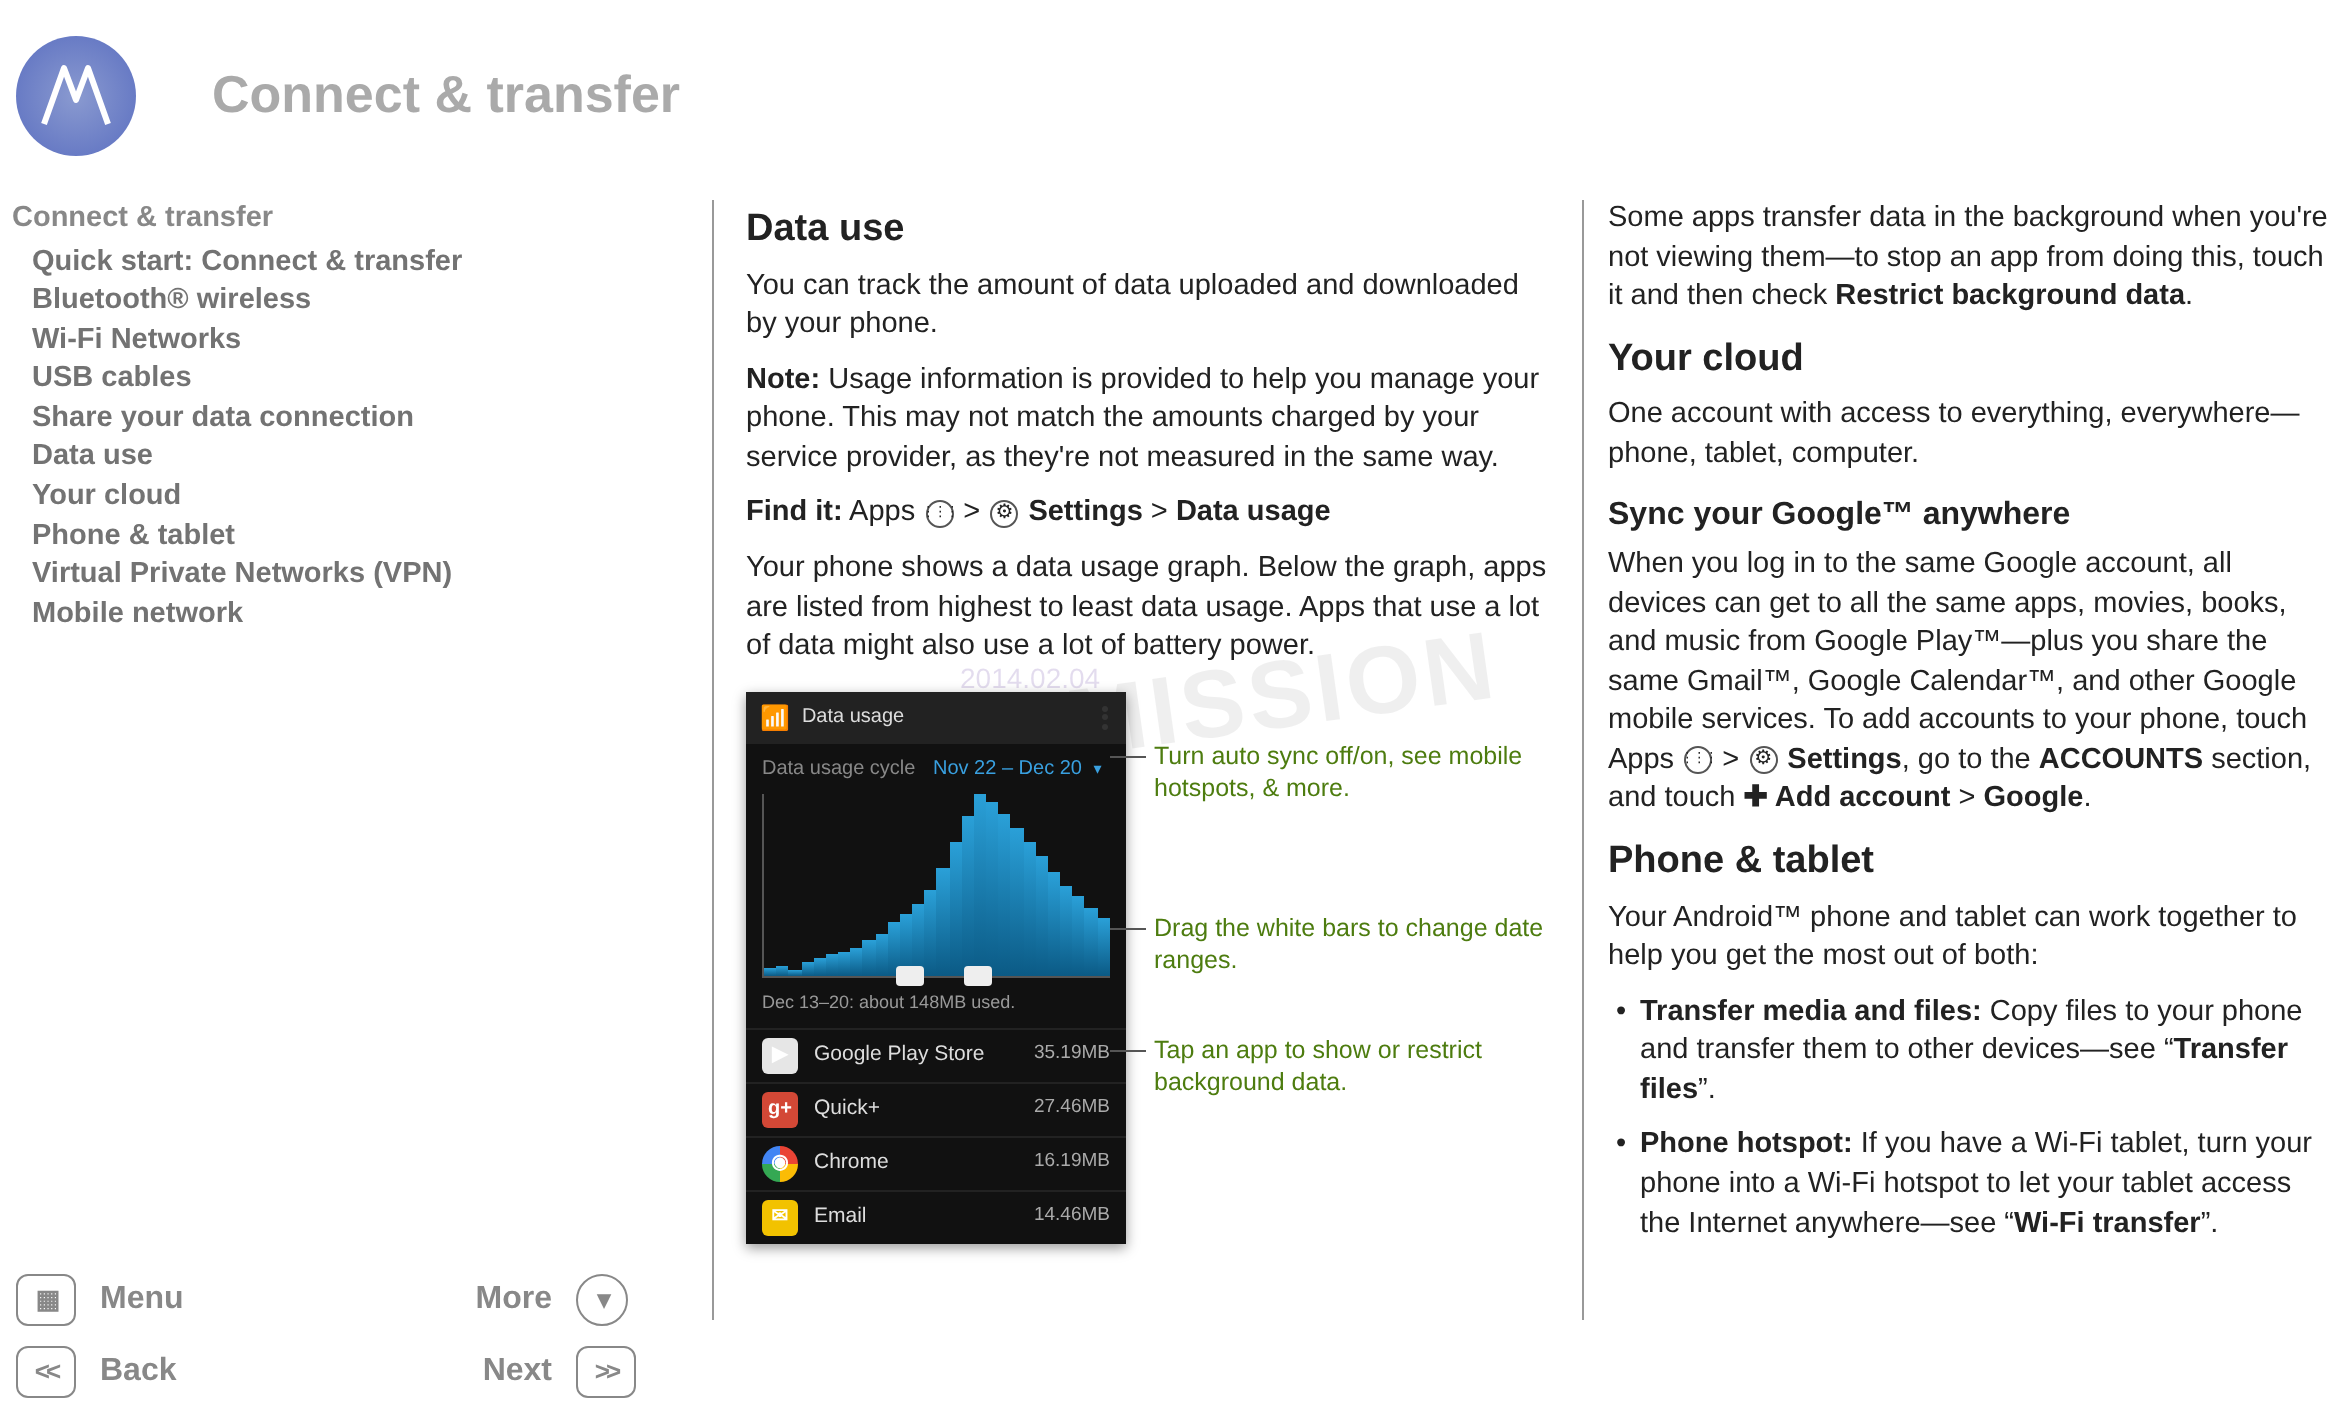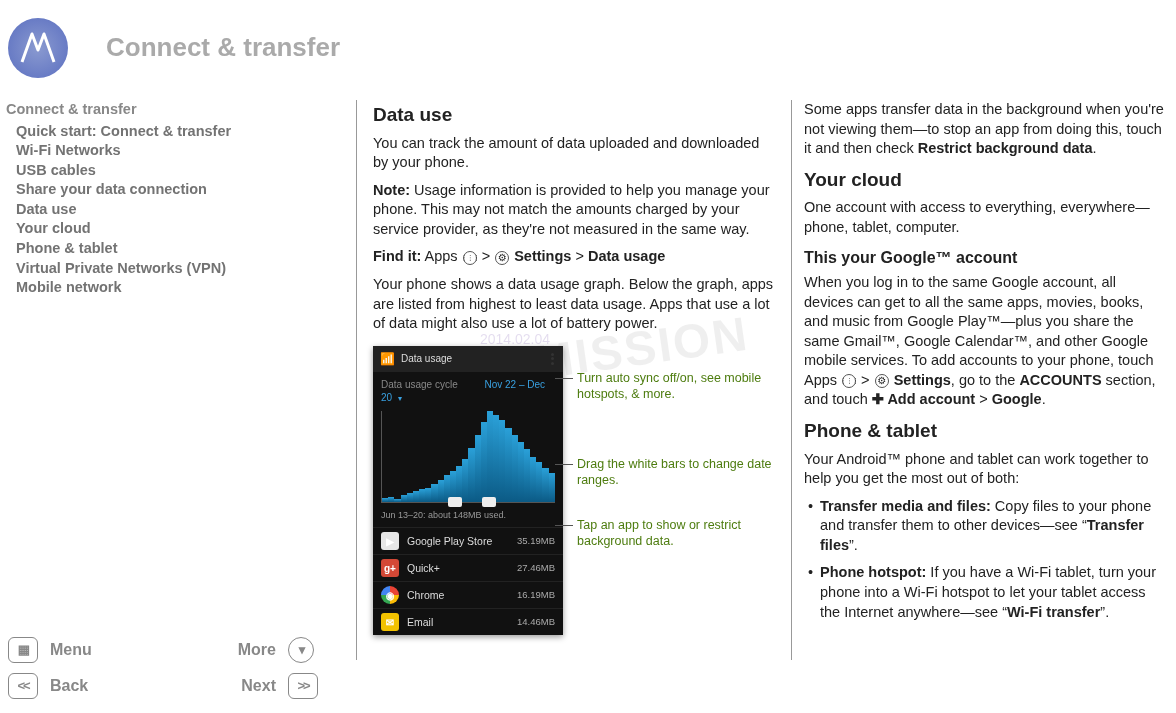--- a/index.html
+++ b/index.html
@@ -156,21 +156,21 @@
   .phone-header {
     display: flex; align-items: center;
     padding: 5px 7px; gap: 6px;
     background: #222;
   }
   .phone-header .net-icon { color:#ccc; font-size:12px; }
   .phone-cycle {
     padding: 6px 8px;
     font-size: 10px;
   }
-  .phone-cycle .cyc-label { color:#888; margin-right:24px; }
+  .phone-cycle .cyc-label { color:#888; margin-right:6px; }
   .phone-cycle .cyc-val { color:#39a0e0; }
   .phone-cycle .tri { color:#39a0e0; font-size:8px; margin-left:3px;}
   .graph {
     height: 92px;
     margin: 0 8px 4px;
     border-left: 1px solid #555;
     border-bottom: 1px solid #555;
     position: relative;
     display: flex;
     align-items: flex-end;
@@ -217,20 +217,21 @@
     </svg>
   </div>
   <div class="page-title">Connect &amp; transfer</div>
 </div>
 
 <div class="layout">
 
   <div class="sidebar">
     <div class="nav-heading">Connect &amp; transfer</div>
     <div class="nav-item">Quick start: Connect &amp; transfer</div>
+    <div class="nav-item">Bluetooth® wireless</div>
     <div class="nav-item">Wi-Fi Networks</div>
     <div class="nav-item">USB cables</div>
     <div class="nav-item">Share your data connection</div>
     <div class="nav-item">Data use</div>
     <div class="nav-item">Your cloud</div>
     <div class="nav-item">Phone &amp; tablet</div>
     <div class="nav-item">Virtual Private Networks (VPN)</div>
     <div class="nav-item">Mobile network</div>
   </div>
 
@@ -289,21 +290,21 @@
             <div class="bar" style="height: 90%;"></div>
             <div class="bar" style="height: 82%;"></div>
             <div class="bar" style="height: 74%;"></div>
             <div class="bar" style="height: 66%;"></div>
             <div class="bar" style="height: 58%;"></div>
             <div class="bar" style="height: 50%;"></div>
             <div class="bar" style="height: 44%;"></div>
             <div class="bar" style="height: 38%;"></div>
             <div class="bar" style="height: 32%;"></div>
           </div>
-        <div class="phone-caption">Jun 13–20: about 148MB used.</div>
+        <div class="phone-caption">Dec 13–20: about 148MB used.</div>
         <div id="app-rows">
             <div class="app-row">
               <div class="aicon" style="background: rgb(230, 230, 230);">▶</div>
               <div class="aname">Google Play Store</div>
               <div class="asize">35.19MB</div>
             </div>
             <div class="app-row">
               <div class="aicon" style="background: rgb(211, 72, 54);">g+</div>
               <div class="aname">Quick+</div>
               <div class="asize">27.46MB</div>
@@ -332,21 +333,21 @@
   <div class="vline"></div>
 
   <div class="col-right">
     <p>
       <span>Some apps transfer data in the background when you're not viewing them—to stop an app from doing this, touch it and then check </span><span class="b">Restrict background data</span><span>.</span>
     </p>
 
     <h2>Your cloud</h2>
     <p>One account with access to everything, everywhere—phone, tablet, computer.</p>
 
-    <h3>This your Google™ account</h3>
+    <h3>Sync your Google™ anywhere</h3>
     <p>
       <span>When you log in to the same Google account, all devices can get to all the same apps, movies, books, and music from Google Play™—plus you share the same Gmail™, Google Calendar™, and other Google mobile services. To add accounts to your phone, touch Apps </span><span class="inline-icon apps"></span><span> &gt; </span><span class="inline-icon gear"></span><span class="b"> Settings</span><span>, go to the </span><span class="b">ACCOUNTS</span><span> section, and touch </span><span class="plus-icon">✚</span><span class="b"> Add account</span><span> &gt; </span><span class="b">Google</span><span>.</span>
     </p>
 
     <h2>Phone &amp; tablet</h2>
     <p>Your Android™ phone and tablet can work together to help you get the most out of both:</p>
     <ul>
       <li>
         <span class="b">Transfer media and files:</span><span> Copy files to your phone and transfer them to other devices—see “</span><span class="b">Transfer files</span><span>”.</span>
       </li>

